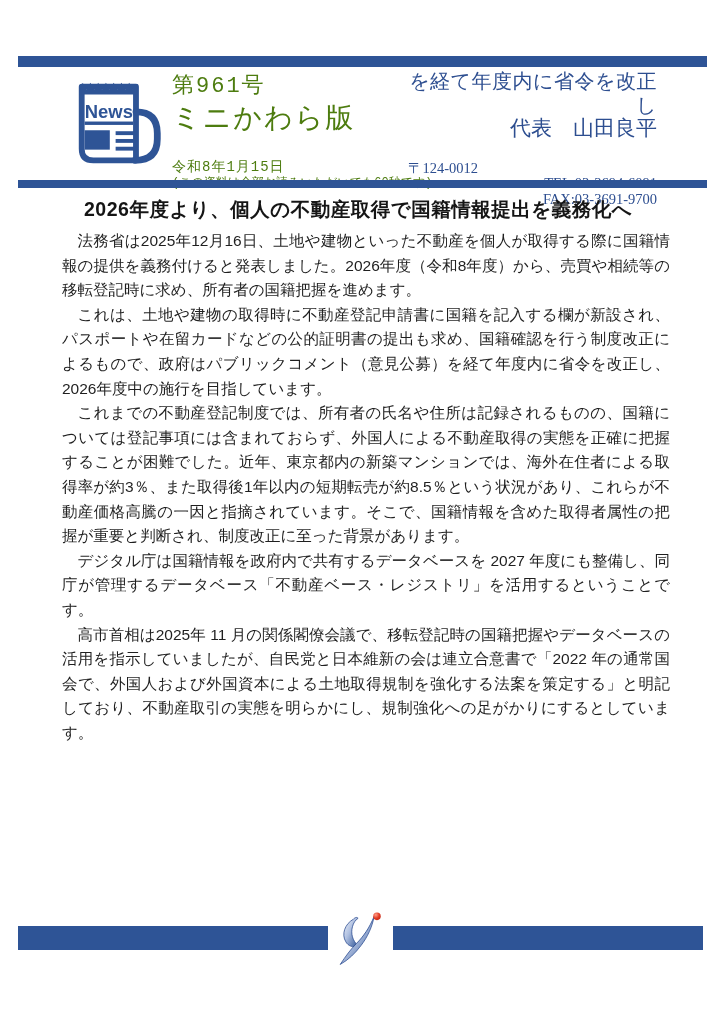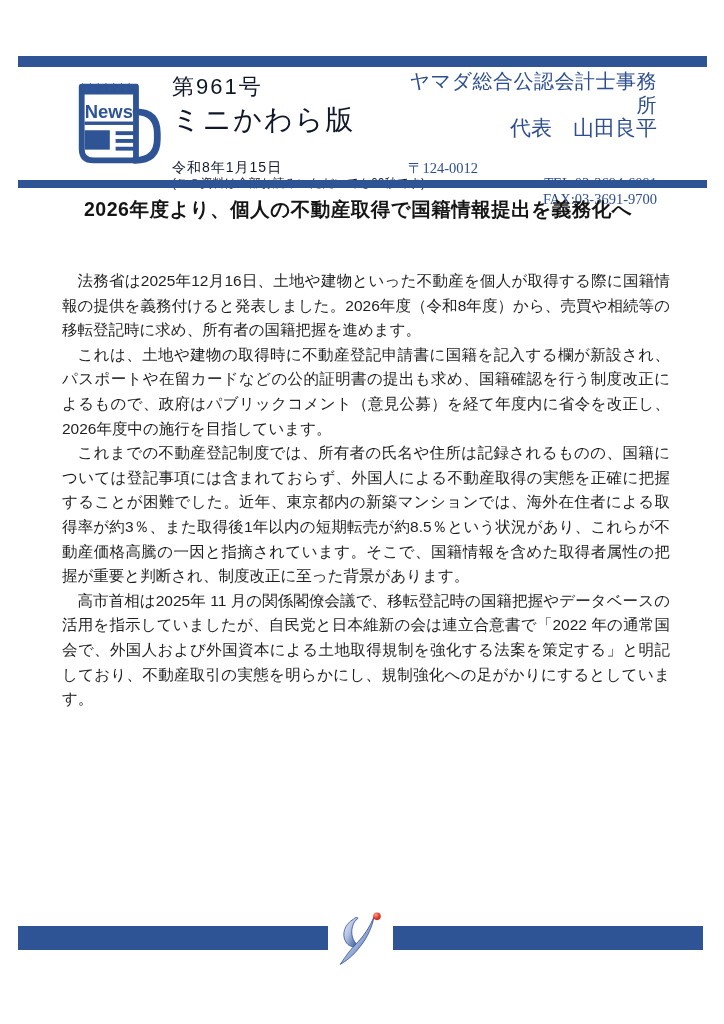--- a/index.html
+++ b/index.html
@@ -9,40 +9,40 @@
     background:#ffffff;
     overflow:hidden;
     font-family:"Liberation Sans","DejaVu Sans",sans-serif;
   }
   .bar{position:absolute;background:#2e5496;}
   .top-bar{left:18px;top:56px;width:689px;height:11px;}
   .divider-bar{left:18px;top:180px;width:689px;height:8px;}
 
   
   .news-icon{position:absolute;left:71px;top:75px;width:97px;height:95px;}
-  .issue-block{position:absolute;left:172px;top:74px;color:#0f172a;
-    font-family:Liberation Sans, sans-serif;}
+  .issue-block{position:absolute;left:172px;top:74px;color:#4d7c0f;
+    font-family:Liberation Mono, monospace;}
   .issue-no{font-size:22px;line-height:26px;letter-spacing:2px;}
   .newsletter-title{font-size:28px;line-height:38px;letter-spacing:2px;margin-top:1px;}
   .issue-date{font-size:14px;line-height:17px;letter-spacing:1px;margin-top:20px;}
   .issue-note{font-size:12px;line-height:14px;}
 
   .office-block{position:absolute;left:395px;right:67px;top:69px;text-align:right;
     color:#2d4e90;font-family:"Liberation Serif","DejaVu Serif",serif;}
   .office-name{font-size:20px;line-height:24px;letter-spacing:0.5px;}
   .office-rep{font-size:21px;line-height:23px;}
   .office-postal{font-size:14.5px;line-height:16px;text-align:left;padding-left:13px;margin-top:20px;}
   .office-line{font-size:14.5px;line-height:15.8px;}
 
   
   .headline{position:absolute;left:84px;top:196px;margin:0;
     font-size:19.5px;font-weight:bold;color:#151515;letter-spacing:0.5px;
     font-family:Liberation Sans, sans-serif;}
   .article{position:absolute;left:62px;top:229px;width:608px;
-    font-size:15.5px;line-height:24.6px;color:#1f1f1f;text-align:justify;margin-top:40px;}
+    font-size:15.5px;line-height:24.6px;color:#1f1f1f;text-align:justify;}
   .article p{margin:0;text-indent:1em;}
 
   
   .footer-bar-left{left:18px;top:926px;width:310px;height:24px;}
   .footer-bar-right{left:393px;top:926px;width:310px;height:24px;}
   .footer-logo{position:absolute;left:331px;top:906px;width:58px;height:66px;}
 </style>
 </head>
 <body>
 
@@ -66,35 +66,36 @@
   </svg>
 
   <div class="issue-block">
     <div class="issue-no">第961号</div>
     <div class="newsletter-title">ミニかわら版</div>
     <div class="issue-date">令和8年1月15日</div>
     <div class="issue-note">(この資料は全部お読みいただいても60秒です)</div>
   </div>
 
   <div class="office-block">
-    <div class="office-name">ヤマダ総合公認会計士事務所</div>
+    <div class="office-name">を経て年度内に省令を改正し</div>
     <div class="office-rep">代表　山田良平</div>
     <div class="office-postal">〒124-0012</div>
     <div class="office-line">TEL:03-3694-6091</div>
     <div class="office-line">FAX:03-3691-9700</div>
   </div>
 
   <div class="bar divider-bar"></div>
 
   <h1 class="headline">2026年度より、個人の不動産取得で国籍情報提出を義務化へ</h1>
 
   <section class="article">
       <p class="para">法務省は2025年12月16日、土地や建物といった不動産を個人が取得する際に国籍情報の提供を義務付けると発表しました。2026年度（令和8年度）から、売買や相続等の移転登記時に求め、所有者の国籍把握を進めます。</p>
       <p class="para">これは、土地や建物の取得時に不動産登記申請書に国籍を記入する欄が新設され、パスポートや在留カードなどの公的証明書の提出も求め、国籍確認を行う制度改正によるもので、政府はパブリックコメント（意見公募）を経て年度内に省令を改正し、2026年度中の施行を目指しています。</p>
       <p class="para">これまでの不動産登記制度では、所有者の氏名や住所は記録されるものの、国籍については登記事項には含まれておらず、外国人による不動産取得の実態を正確に把握することが困難でした。近年、東京都内の新築マンションでは、海外在住者による取得率が約3％、また取得後1年以内の短期転売が約8.5％という状況があり、これらが不動産価格高騰の一因と指摘されています。そこで、国籍情報を含めた取得者属性の把握が重要と判断され、制度改正に至った背景があります。</p>
+      <p class="para">デジタル庁は国籍情報を政府内で共有するデータベースを 2027 年度にも整備し、同庁が管理するデータベース「不動産ベース・レジストリ」を活用するということです。</p>
       <p class="para">高市首相は2025年 11 月の関係閣僚会議で、移転登記時の国籍把握やデータベースの活用を指示していましたが、自民党と日本維新の会は連立合意書で「2022 年の通常国会で、外国人および外国資本による土地取得規制を強化する法案を策定する」と明記しており、不動産取引の実態を明らかにし、規制強化への足がかりにするとしています。</p>
     </section>
 
   <div class="bar footer-bar-left"></div>
   <div class="bar footer-bar-right"></div>
 
   <svg class="footer-logo" viewBox="0 0 60 70" xmlns="http://www.w3.org/2000/svg">
     <defs>
       <linearGradient id="swoosh" x1="0" y1="0" x2="1" y2="1">
         <stop offset="0" stop-color="#f2f5fb"></stop>

